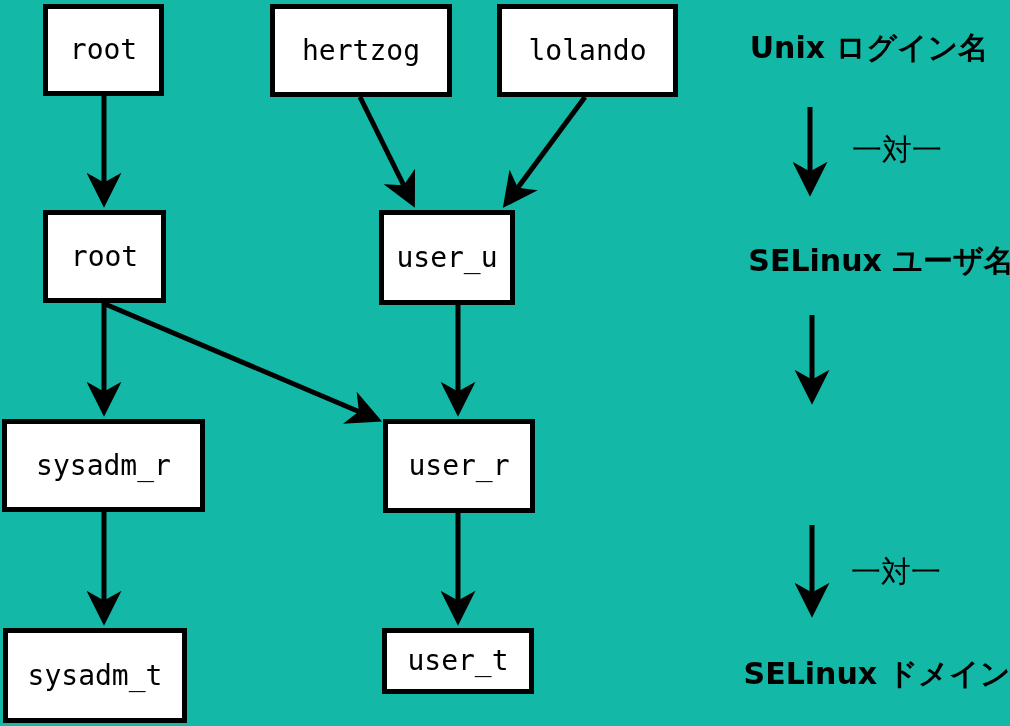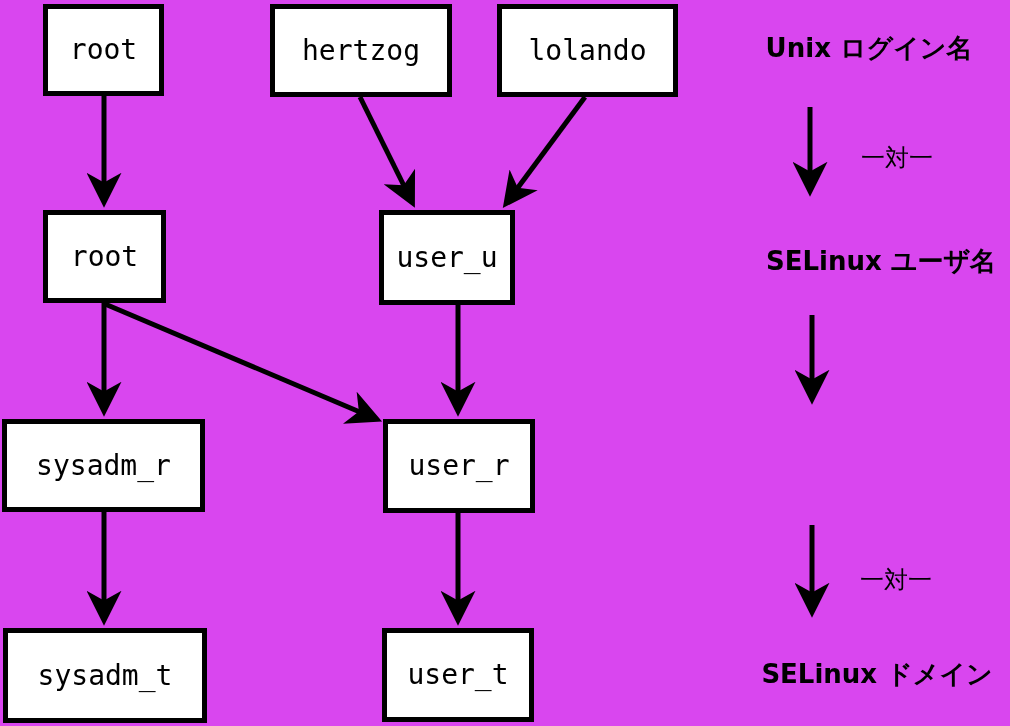--- a/index.html
+++ b/index.html
@@ -1,41 +1,40 @@
 <!DOCTYPE html>
 <html><head>
 <meta charset="utf-8">
 <style>
   html,body{margin:0;padding:0;background:#fff;}
   .canvas{
-    position:relative;width:1010px;height:726px;background:#d946ef;
+    position:relative;width:1010px;height:726px;background:#14b8a6;
     color:#000;overflow:hidden;
     font-family:"DejaVu Sans",sans-serif;
   }
   .arrows{position:absolute;left:0;top:0;width:1010px;height:726px;}
   .edge{stroke:#000000;stroke-width:5;fill:none;}
   .node{
     position:absolute;box-sizing:border-box;
     border:5px solid #000000;background:#ffffff;
     display:flex;align-items:center;justify-content:center;
   }
   .node span{
     font-family:"DejaVu Sans Mono","Liberation Mono",monospace;
     font-size:28px;line-height:1;white-space:nowrap;
   }
   .level{
     position:absolute;transform:translate(-50%,-50%);
-    font-weight:700;font-size:26px;white-space:nowrap;
+    font-weight:700;font-size:30px;white-space:nowrap;
     font-family:"DejaVu Sans","Liberation Sans",sans-serif;
   }
   .relation{
     position:absolute;transform:translate(-50%,-50%);
-    font-weight:400;font-size:24px;white-space:nowrap;
+    font-weight:400;font-size:30px;white-space:nowrap;
     font-family:Liberation Sans, sans-serif;
-    margin-top:8px;
   }
 </style>
 </head>
 <body>
 
 <div class="canvas">
 
   <svg class="arrows" viewBox="0 0 1010 726" xmlns="http://www.w3.org/2000/svg">
     <defs>
       <marker id="ah" viewBox="0 0 10 10" refX="7.5" refY="5" markerWidth="7" markerHeight="7" orient="auto" markerUnits="strokeWidth">
@@ -72,24 +71,24 @@
     <span>user_u</span>
   </div>
 
   <div class="node" style="left:2px;top:419px;width:203px;height:93px">
     <span>sysadm_r</span>
   </div>
   <div class="node" style="left:383px;top:419px;width:152px;height:94px">
     <span>user_r</span>
   </div>
 
-  <div class="node" style="left:3px;top:628px;width:204px;height:95px">
+  <div class="node" style="left:3px;top:628px;width:184px;height:95px">
     <span>sysadm_t</span>
   </div>
-  <div class="node" style="left:382px;top:628px;width:152px;height:94px">
+  <div class="node" style="left:382px;top:628px;width:152px;height:66px">
     <span>user_t</span>
   </div>
 
   <div class="level" style="left:869px;top:48px">Unix ログイン名</div>
   <div class="level" style="left:881px;top:261px">SELinux ユーザ名</div>
   <div class="level" style="left:877px;top:674px">SELinux ドメイン</div>
 
   <div class="relation" style="left:897px;top:150px">一対一</div>
   <div class="relation" style="left:896px;top:572px">一対一</div>
 

